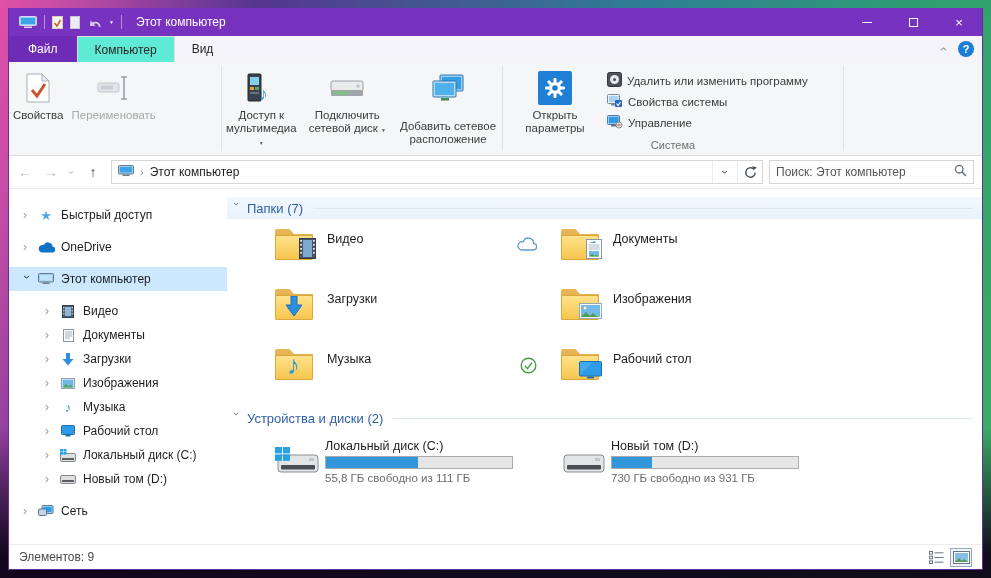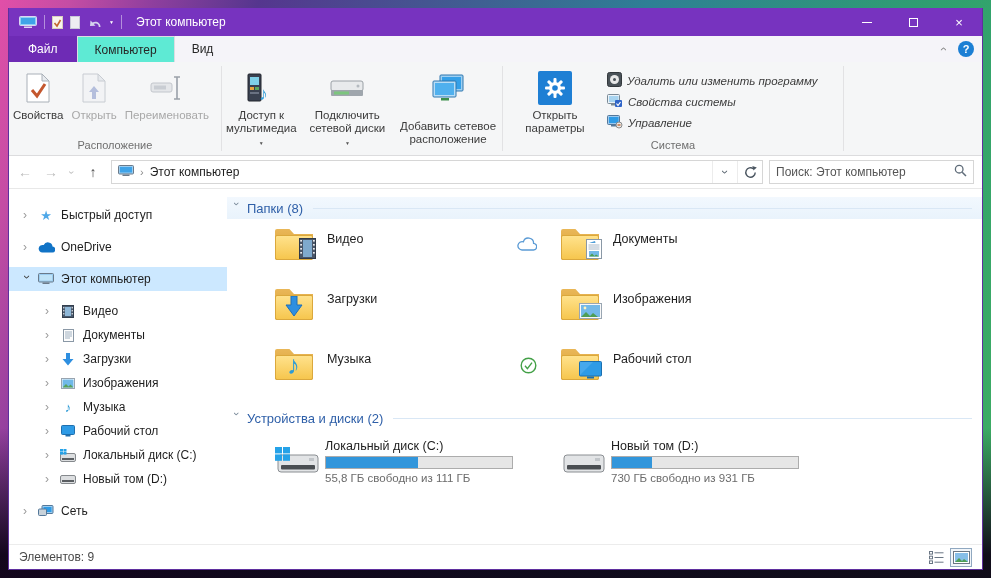--- a/index.html
+++ b/index.html
@@ -45,21 +45,21 @@
   .rbtn { display:flex; flex-direction:column; align-items:center; text-align:center; padding:2px 4px; }
   .rbtn .ricon { height:36px; display:flex; align-items:center; justify-content:center; }
   .rbtn .rlabel { font-size:11.5px; line-height:13px; color:#3b3b3b; margin-top:3px; }
   .rbtn.disabled .rlabel { color:#a8a8a8; }
   .dd { font-size:5px; color:#555; }
   .g1 { width:212px; }
   .g2 { width:280px; }
   .g3 { width:340px; }
   .g3 .rbuttons { gap:8px; padding-left:8px; }
   .smallstack { display:flex; flex-direction:column; gap:5px; padding-top:4px; }
-  .srow-btn { display:flex; align-items:center; gap:5px; font-size:11.5px; color:#3b3b3b;font-style:italic; }
+  .srow-btn { display:flex; align-items:center; gap:5px; font-size:11.5px; color:#3b3b3b; }
   .settings-tile { width:34px; height:34px; background:#1e7fd4; border-radius:2px;
     display:flex; align-items:center; justify-content:center; }
 
   
   .addrrow { height:33px; background:#fff; border-bottom:1px solid #e8e8e8; display:flex; align-items:center; padding:0 8px 0 4px; gap:6px; flex:0 0 auto; }
   .navbtns { display:flex; align-items:center; gap:2px; }
   .nav { width:24px; height:24px; display:flex; align-items:center; justify-content:center; font-size:14px; color:#4a4a4a; }
   .nav.disabled { color:#bcbcbc; }
   .nav.narrow { width:14px; font-size:10px; }
   .addrbox { flex:1; height:24px; border:1px solid #d6d6d6; background:#fff; display:flex; align-items:center; padding-left:6px; }
@@ -196,41 +196,30 @@
             <svg width="24" height="30" viewBox="0 0 24 30">
                   <path d="M1 1 h15 l7 7 v21 h-22 z" fill="#fff" stroke="#a9b0b8"></path>
                   <path d="M16 1 l7 7 h-7 z" fill="#e8ebef" stroke="#a9b0b8"></path>
                   <path d="M6 17 l5 6 8-12" fill="none" stroke="#c4572e" stroke-width="3"></path>
                 </svg>
           </div>
           <div class="rlabel">Свойства</div>
         </div>
         <div class="rbtn disabled">
           <div class="ricon">
-            <svg width="24" height="30" viewBox="0 0 24 30">
-                  <path d="M1 1 h15 l7 7 v21 h-22 z" fill="#f2f3f5" stroke="#c8ccd2"></path>
-                  <path d="M16 1 l7 7 h-7 z" fill="#e6e9ed" stroke="#c8ccd2"></path>
-                  <path d="M7 19 l5-6 5 6 h-3 v7 h-4 v-7 z" fill="#b4bedc"></path>
-                </svg>
-          </div>
-          <div class="rlabel">Открыть</div>
-        </div>
-        <div class="rbtn disabled">
-          <div class="ricon">
             <svg width="34" height="30" viewBox="0 0 34 30">
                   <rect x="1" y="10" width="21" height="9" rx="2" fill="#e4e6e9" stroke="#c2c6cc"></rect>
                   <rect x="4" y="12.5" width="12" height="4" fill="#c9cdd3"></rect>
                   <line x1="27" y1="4" x2="27" y2="26" stroke="#9aa1a9" stroke-width="1.6"></line>
                   <path d="M24 4 h6 M24 26 h6" stroke="#9aa1a9" stroke-width="1.6"></path>
                 </svg>
           </div>
           <div class="rlabel">Переименовать</div>
         </div>
       </div>
-      <div class="rgl">Расположение</div>
     </div>
     <div class="vsep"></div>
 
     <div class="rgroup g2">
       <div class="rbuttons" style="justify-content:center; gap:4px;">
         <div class="rbtn" style="width:90px;">
           <div class="ricon">
             <svg width="30" height="32" viewBox="0 0 30 32">
                   <rect x="2" y="2" width="13" height="27" rx="1" fill="#3a4150" stroke="#23272f"></rect>
                   <rect x="4" y="5" width="9" height="8" fill="#7fd0e8"></rect>
@@ -244,21 +233,21 @@
         </div>
         <div class="rbtn" style="width:98px;">
           <div class="ricon">
             <svg width="36" height="28" viewBox="0 0 36 28">
                   <rect x="2" y="7" width="32" height="10" rx="2" fill="#e8eaec" stroke="#9aa0a6"></rect>
                   <rect x="2" y="16" width="32" height="6" rx="1" fill="#9fa6ad"></rect>
                   <rect x="5" y="17.5" width="15" height="3" fill="#7cc57e"></rect>
                   <circle cx="29" cy="12" r="1.5" fill="#b4bac0"></circle>
                 </svg>
           </div>
-          <div class="rlabel"><span>Подключить сетевой диски</span> <span class="dd">▼</span></div>
+          <div class="rlabel"><span>Подключить сетевой диск</span> <span class="dd">▼</span></div>
         </div>
         <div class="rbtn" style="width:124px;gap:11px;">
           <div class="ricon">
             <svg width="34" height="30" viewBox="0 0 34 30">
                   <rect x="9" y="2" width="23" height="16" rx="1" fill="#9fd0f2" stroke="#2e76ae"></rect>
                   <rect x="11" y="4" width="19" height="12" fill="#35a0e8"></rect>
                   <rect x="2" y="8" width="23" height="16" rx="1" fill="#b8ddf6" stroke="#2e76ae"></rect>
                   <rect x="4" y="10" width="19" height="12" fill="#4fb0ee"></rect>
                   <rect x="10" y="25" width="8" height="2.5" fill="#3c8f4c"></rect>
                 </svg>
@@ -502,21 +491,21 @@
               </svg>
         </span>
         <span>Сеть</span>
       </div>
     </div>
 
     <div class="main">
 
       <div class="sect-header first">
         <span class="sh-chev rot90">›</span>
-        <span class="sh-title">Папки (8)</span>
+        <span class="sh-title">Папки (7)</span>
         <span class="sh-rule"></span>
       </div>
 
       <div class="tilegrid">
         <div class="tile">
           <div class="folder">
                 <div class="back"></div>
                 <div class="front"></div>
             <span class="ovl br">
               <svg width="17" height="21" viewBox="0 0 17 21">

